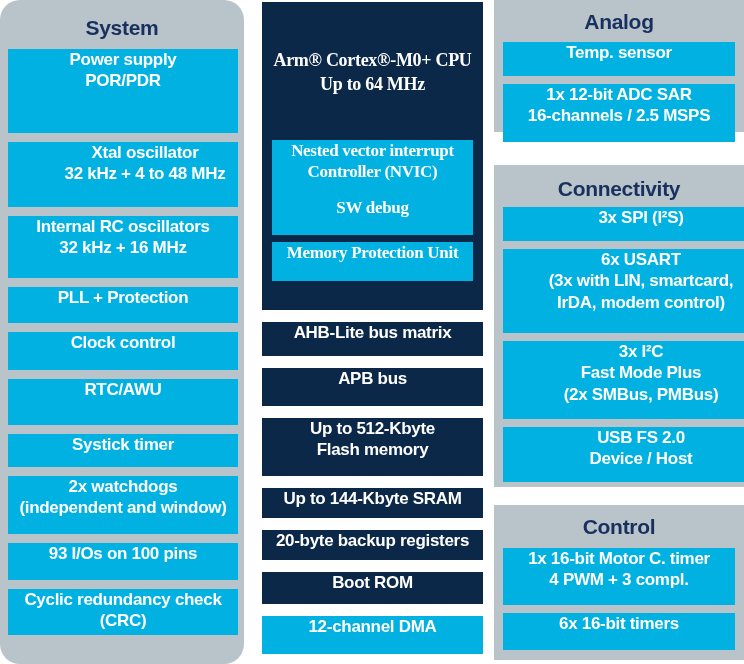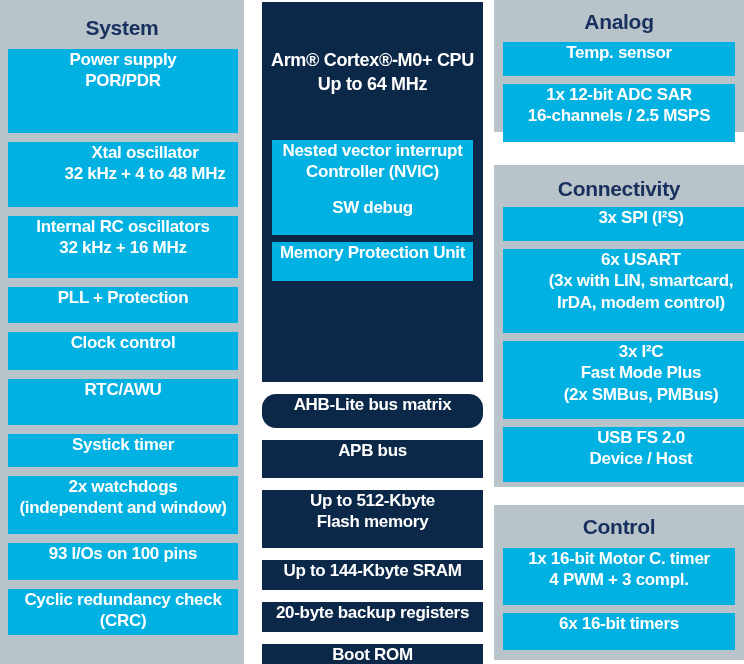--- a/index.html
+++ b/index.html
@@ -35,21 +35,21 @@
     text-align:center;letter-spacing:-0.3px;white-space:pre-line;
   }
   .cpu-sub{width:201px;font-size:17px;}
   .mid-col{position:absolute;left:262px;top:2px;width:221px;display:flex;flex-direction:column;gap:12px;}
 </style>
 </head>
 <body>
 
 <div class="canvas">
 
-  <section class="panel" style="left:0;top:0;width:244px;height:664px;">
+  <section class="panel" style="left:0;top:0;width:244px;height:664px;border-radius:20px;">
     <h2 class="panel-title" style="top:16px;margin:0;">System</h2>
     <div class="stack" style="left:8px;top:49px;width:230px;gap:9px;">
       <div class="blk" style="height:84px;">
           <span>Power supply
 POR/PDR</span>
         </div>
       <div class="blk" style="height:65px;padding-left:44px;">
           <span>Xtal oscillator
 32 kHz + 4 to 48 MHz</span>
         </div>
@@ -77,35 +77,35 @@
           <span>93 I/Os on 100 pins</span>
         </div>
       <div class="blk" style="height:46px;">
           <span>Cyclic redundancy check
 (CRC)</span>
         </div>
     </div>
   </section>
 
   <section class="mid-col">
-    <div class="cpu-box" style="height:380px;">
+    <div class="cpu-box" style="height:308px;font-family:Liberation Serif, serif;">
       <div class="cpu-title">Arm® Cortex®-M0+ CPU
 Up to 64 MHz</div>
       <div class="blk cpu-sub" style="height:57px;margin-top:43px;">
           <span>Nested vector interrupt
 Controller (NVIC)</span>
         </div>
       <div class="blk cpu-sub" style="height:38px;">
           <span>SW debug</span>
         </div>
       <div class="blk cpu-sub" style="height:39px;margin-top:7px;">
           <span>Memory Protection Unit</span>
         </div>
     </div>
-    <div class="blk navy" style="height:34px;border-radius:14px;">
+    <div class="blk navy" style="height:34px;">
         <span>AHB-Lite bus matrix</span>
       </div>
     <div class="blk navy" style="height:38px;">
         <span>APB bus</span>
       </div>
     <div class="blk navy" style="height:58px;">
         <span>Up to 512-Kbyte
 Flash memory</span>
       </div>
     <div class="blk navy" style="height:30px;">

